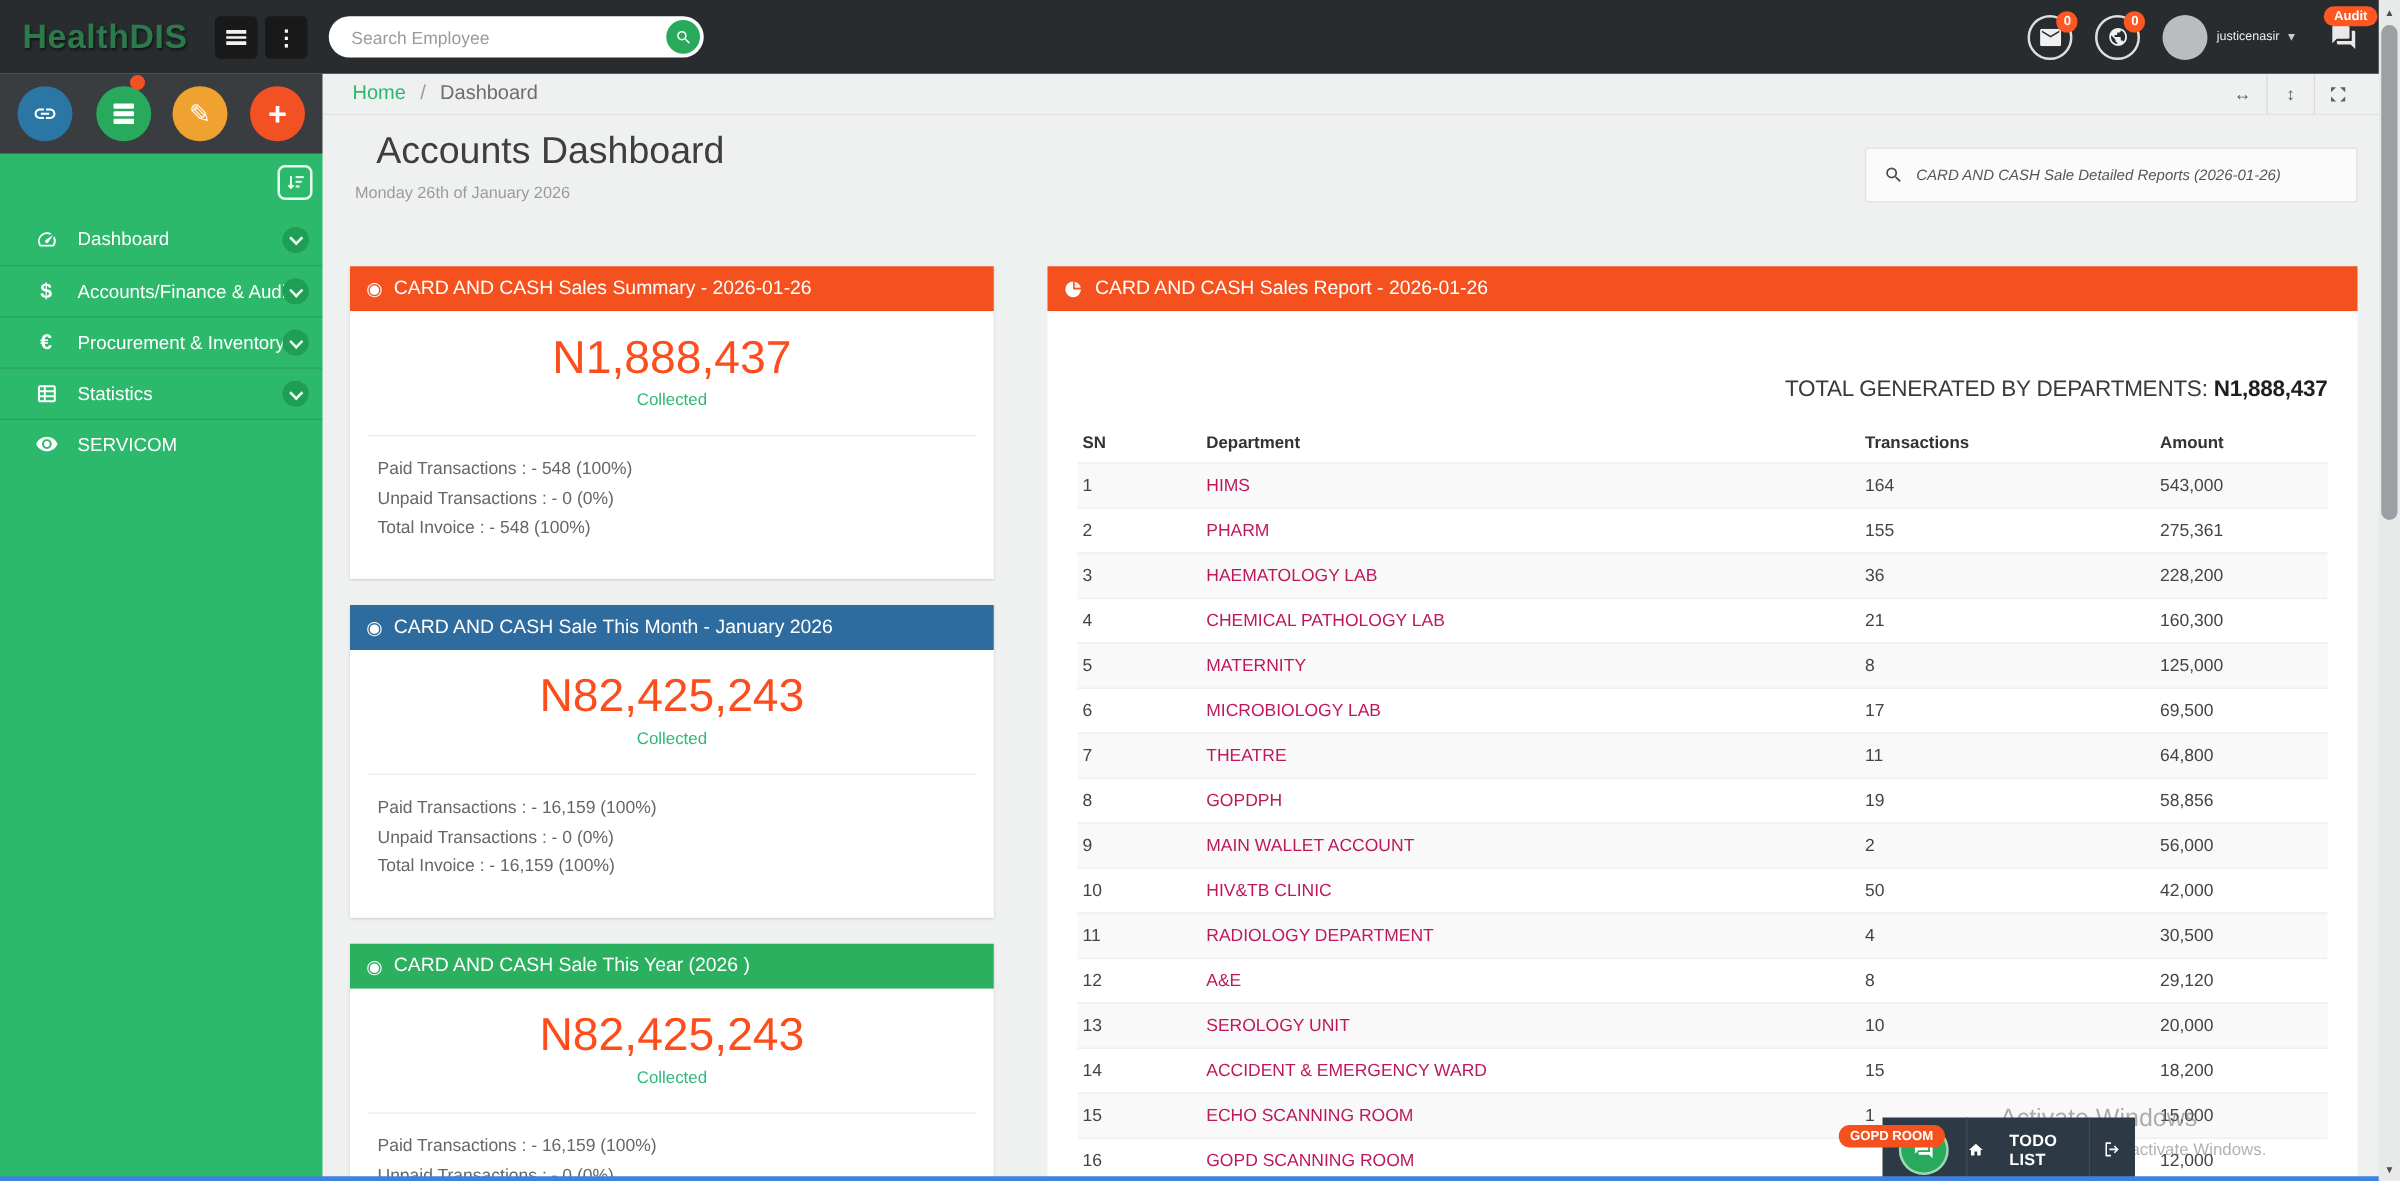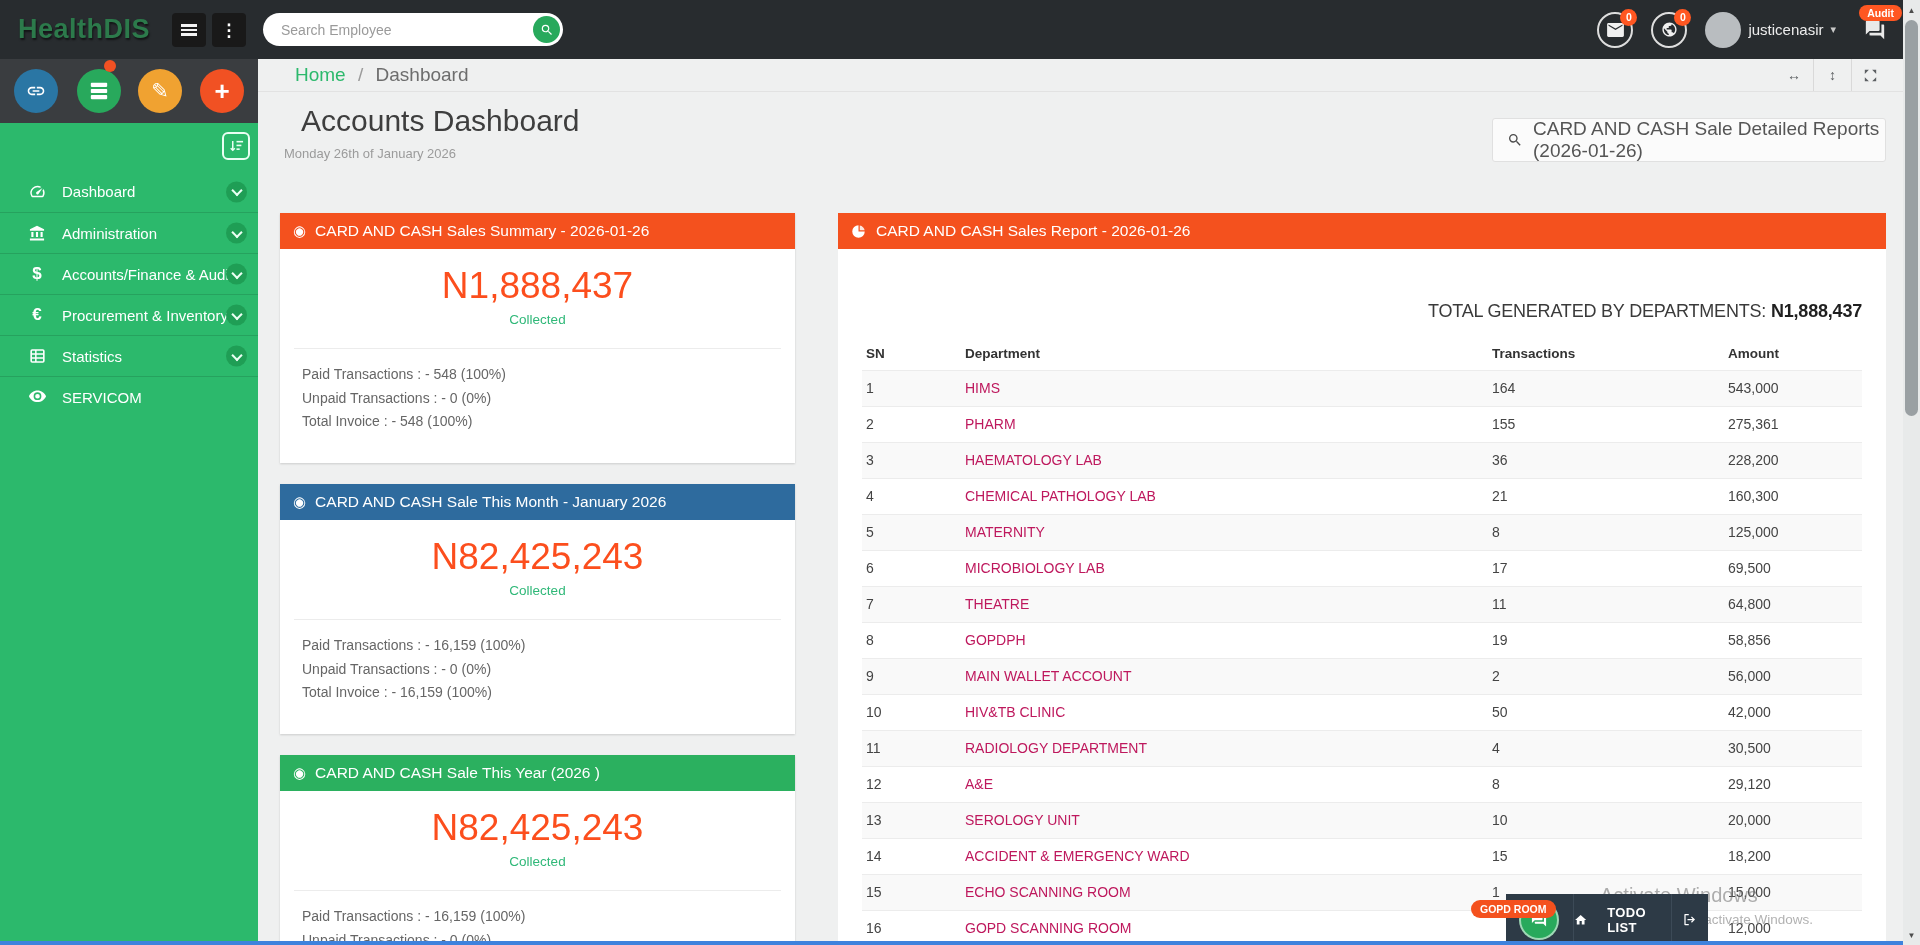--- a/index.html
+++ b/index.html
@@ -16,21 +16,21 @@
   .bars span { display:block; width:16px; height:2.5px; background:#f2f2f2; margin:2px auto; }
   .search-pill { position:absolute; left:263px; top:13px; width:300px; height:33px; background:#fff; border-radius:17px; display:flex; align-items:center; }
   .search-pill input { border:0; outline:0; background:transparent; flex:1; padding-left:18px; font-size:14px; color:#555; font-family:"Liberation Sans",sans-serif; }
   .search-pill input::placeholder { color:#9a9a9a; }
   .pill-btn { width:27px; height:27px; border-radius:50%; background:#28a95c; margin-right:3px; display:flex; align-items:center; justify-content:center; cursor:pointer; }
   .hdr-right { position:absolute; right:32px; top:0; height:59px; display:flex; align-items:center; gap:18px; z-index:21; }
   .icon-circle { position:relative; width:36px; height:36px; border:2px solid #dedede; border-radius:50%; display:flex; align-items:center; justify-content:center; cursor:pointer; }
   .num-badge { position:absolute; top:-5px; right:-6px; min-width:17px; height:17px; border-radius:9px; background:#ff5722; color:#fff; font-size:10.5px; font-weight:bold; display:flex; align-items:center; justify-content:center; padding:0 4px; }
   .avatar { width:36px; height:36px; border-radius:50%; background:#b9bdc0; cursor:pointer; }
   .user-wrap { display:flex; align-items:center; gap:7px; cursor:pointer; }
-  .user-name { color:#ececec; font-size:15px; }
+  .user-name { color:#ececec; font-size:10px; }
   .caret { color:#c9c9c9; font-size:11px; }
   .chat-wrap { position:relative; margin-left:8px; cursor:pointer; }
   .inbox-badge { position:absolute; top:-14px; right:-14px; background:#ff5722; color:#fff; font-size:10.5px; font-weight:bold; border-radius:9px; padding:2px 8px; }
 
   
   .quick-strip { position:absolute; left:0; top:59px; width:258px; height:64px; background:#3a3d40; z-index:15; }
   .qa-circle { position:absolute; top:69px; width:44px; height:44px; border-radius:50%; display:flex; align-items:center; justify-content:center; cursor:pointer; z-index:16; }
   .qa-dot { position:absolute; left:104px; top:60px; width:12px; height:12px; border-radius:50%; background:#f15123; z-index:17; }
 
   
@@ -39,34 +39,34 @@
   .side-menu { position:absolute; top:48px; left:0; width:100%; }
   .side-item { position:relative; height:41px; display:flex; align-items:center; border-top:1px solid rgba(0,0,0,0.12); cursor:pointer; }
   .side-item:first-child { border-top:0; }
   .side-icon { width:26px; margin-left:24px; display:flex; justify-content:center; color:#fff; font-size:17px; font-weight:bold; }
   .side-label { color:#fff; font-size:15px; margin-left:12px; white-space:nowrap; }
   .chev { position:absolute; right:11px; top:50%; transform:translateY(-50%); width:21px; height:21px; border-radius:50%; background:#1f9e55; }
   .chev::after { content:""; position:absolute; left:6.5px; top:5.5px; width:6px; height:6px; border-right:2px solid #eafff3; border-bottom:2px solid #eafff3; transform:rotate(45deg); }
 
   
   .crumb-bar { position:absolute; left:258px; top:59px; width:1645px; height:33px; background:#eff0f0; border-bottom:1px solid #e2e2e2; z-index:5; }
-  .crumbs { position:absolute; left:37px; top:0; line-height:32px; font-size:19px; }
+  .crumbs { position:absolute; left:24px; top:0; line-height:32px; font-size:16px; }
   .crumb-home { color:#2cb96c; cursor:pointer; text-decoration:none; }
   .crumb-sep { color:#9a9a9a; margin:0 7px; }
   .crumb-cur { color:#6d6d6d; }
   .crumb-tools { position:absolute; right:14px; top:0; height:32px; display:flex; }
   .crumb-tool { width:38px; height:32px; display:flex; align-items:center; justify-content:center; color:#5d6063; font-size:14px; border-left:1px solid #d9d9d9; cursor:pointer; }
   .crumb-tool:first-child { border-left:0; }
 
   
   .page-title { position:absolute; left:282px; top:104px; font-size:30px; font-weight:500; color:#3e3e3e; z-index:4;margin-left:19px; }
   .page-sub { position:absolute; left:284px; top:146px; font-size:13px; color:#9b9b9b; z-index:4; }
   .report-search { position:absolute; left:1492px; top:118px; width:394px; height:44px; background:#fbfbfb; border:1px solid #e0e0e0; border-radius:3px; display:flex; align-items:center; cursor:pointer; z-index:4; }
   .report-search .mag { margin:0 10px 0 14px; display:flex; }
-  .report-search .txt { font-size:19px; color:#555; }
+  .report-search .txt { font-size:12px; color:#555;font-style:italic; }
 
   
   .card { position:absolute; left:280px; width:515px; box-shadow:0 1px 2px rgba(0,0,0,0.15); z-index:3; }
   .card-header { height:36px; display:flex; align-items:center; color:#fff; font-size:15.5px; padding-left:13px; }
   .card-header .bull { font-size:15px; margin-right:9px; }
   .card-body { background:#fff; height:214px; }
   .big-amount { padding-top:16px; font-size:37px; color:#fc4e1d; text-align:center; }
   .collected { text-align:center; color:#2fb878; font-size:13.5px; margin-top:5px; }
   .card-hr { border:0; border-top:1px solid #ececec; margin:21px 14px 14px; }
   .stat-line { padding:0 22px; font-size:14px; color:#666; line-height:23.5px; }
@@ -191,29 +191,20 @@
         </svg>
     </div>
     <div class="side-menu">
       <div class="side-item">
         <span class="side-icon">
             <svg width="19" height="17" viewBox="0 0 24 24" fill="#fff">
               <path d="M20.38 8.57l-1.23 1.85a8 8 0 0 1-.22 7.58H5.07A8 8 0 0 1 15.58 6.85l1.85-1.23A10 10 0 0 0 3.35 19a2 2 0 0 0 1.72 1h13.85a2 2 0 0 0 1.74-1 10 10 0 0 0-.27-10.43zm-9.79 6.84a2 2 0 0 0 2.83 0l5.66-8.49-8.49 5.66a2 2 0 0 0 0 2.83z"></path>
             </svg>
           </span>
         <span class="side-label">Dashboard</span>
-        <span class="chev"></span>
-      </div>
-      <div class="side-item">
-        <span class="side-icon">
-            <svg width="18" height="17" viewBox="0 0 24 24" fill="#fff">
-              <path d="M4 10h3v7H4zM10.5 10h3v7h-3zM2 19h20v3H2zM17 10h3v7h-3zM12 1L2 6v2h20V6z"></path>
-            </svg>
-          </span>
-        <span class="side-label">Administration</span>
         <span class="chev"></span>
       </div>
       <div class="side-item">
         <span class="side-icon">
             <span>$</span>
           </span>
         <span class="side-label">Accounts/Finance &amp; Audit</span>
         <span class="chev"></span>
       </div>
       <div class="side-item">

